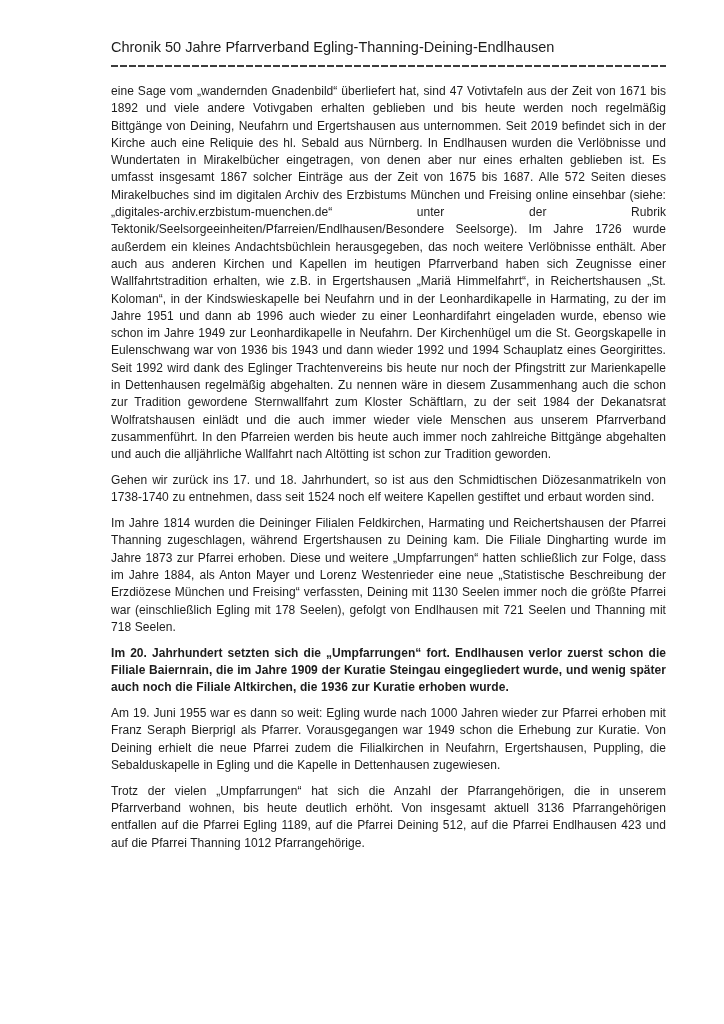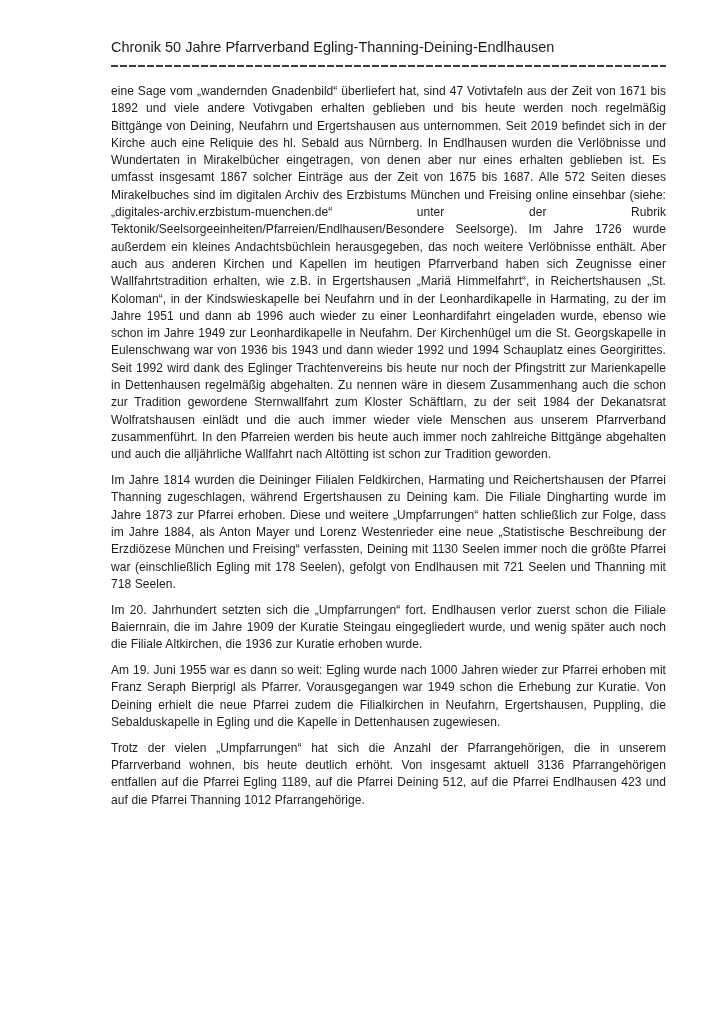--- a/index.html
+++ b/index.html
@@ -37,33 +37,34 @@
     margin-bottom: 16px;
   }
   .doc-body p {
     font-size: 12px;
     line-height: 17.3px;
     text-align: justify;
     margin: 0 0 8.5px 0;
     letter-spacing: 0.05px;
     word-spacing: 0.2px;
   }
-  .gap-before { margin-top: 27px; }
+  .gap-before { margin-top: 27px; font-weight: bold; }
 </style>
 </head>
 <body>
 
 <div class="page">
 
   <div class="doc-header">
     <p class="doc-title">Chronik 50 Jahre Pfarrverband Egling-Thanning-Deining-Endlhausen</p>
     <div class="header-divider"></div>
   </div>
 
   <div class="doc-body">
     <p>eine Sage vom „wandernden Gnadenbild“ überliefert hat, sind 47 Votivtafeln aus der Zeit von 1671 bis 1892 und viele andere Votivgaben erhalten geblieben und bis heute werden noch regelmäßig Bittgänge von Deining, Neufahrn und Ergertshausen aus unternommen. Seit 2019 befindet sich in der Kirche auch eine Reliquie des hl. Sebald aus Nürnberg. In Endlhausen wurden die Verlöbnisse und Wundertaten in Mirakelbücher eingetragen, von denen aber nur eines erhalten geblieben ist. Es umfasst insgesamt 1867 solcher Einträge aus der Zeit von 1675 bis 1687. Alle 572 Seiten dieses Mirakelbuches sind im digitalen Archiv des Erzbistums München und Freising online einsehbar (siehe: „digitales-archiv.erzbistum-muenchen.de“ unter der Rubrik Tektonik/Seelsorgeeinheiten/Pfarreien/Endlhausen/Besondere Seelsorge). Im Jahre 1726 wurde außerdem ein kleines Andachtsbüchlein herausgegeben, das noch weitere Verlöbnisse enthält. Aber auch aus anderen Kirchen und Kapellen im heutigen Pfarrverband haben sich Zeugnisse einer Wallfahrtstradition erhalten, wie z.B. in Ergertshausen „Mariä Himmelfahrt“, in Reichertshausen „St. Koloman“, in der Kindswieskapelle bei Neufahrn und in der Leonhardikapelle in Harmating, zu der im Jahre 1951 und dann ab 1996 auch wieder zu einer Leonhardifahrt eingeladen wurde, ebenso wie schon im Jahre 1949 zur Leonhardikapelle in Neufahrn. Der Kirchenhügel um die St. Georgskapelle in Eulenschwang war von 1936 bis 1943 und dann wieder 1992 und 1994 Schauplatz eines Georgirittes. Seit 1992 wird dank des Eglinger Trachtenvereins bis heute nur noch der Pfingstritt zur Marienkapelle in Dettenhausen regelmäßig abgehalten. Zu nennen wäre in diesem Zusammenhang auch die schon zur Tradition gewordene Sternwallfahrt zum Kloster Schäftlarn, zu der seit 1984 der Dekanatsrat Wolfratshausen einlädt und die auch immer wieder viele Menschen aus unserem Pfarrverband zusammenführt. In den Pfarreien werden bis heute auch immer noch zahlreiche Bittgänge abgehalten und auch die alljährliche Wallfahrt nach Altötting ist schon zur Tradition geworden.</p>
+    <p>Gehen wir zurück ins 17. und 18. Jahrhundert, so ist aus den Schmidtischen Diözesanmatrikeln von 1738-1740 zu entnehmen, dass seit 1524 noch elf weitere Kapellen gestiftet und erbaut worden sind.</p>
     <p>Im Jahre 1814 wurden die Deininger Filialen Feldkirchen, Harmating und Reichertshausen der Pfarrei Thanning zugeschlagen, während Ergertshausen zu Deining kam. Die Filiale Dingharting wurde im Jahre 1873 zur Pfarrei erhoben. Diese und weitere „Umpfarrungen“ hatten schließlich zur Folge, dass im Jahre 1884, als Anton Mayer und Lorenz Westenrieder eine neue „Statistische Beschreibung der Erzdiözese München und Freising“ verfassten, Deining mit 1130 Seelen immer noch die größte Pfarrei war (einschließlich Egling mit 178 Seelen), gefolgt von Endlhausen mit 721 Seelen und Thanning mit 718 Seelen.</p>
     <p class="gap-before">Im 20. Jahrhundert setzten sich die „Umpfarrungen“ fort. Endlhausen verlor zuerst schon die Filiale Baiernrain, die im Jahre 1909 der Kuratie Steingau eingegliedert wurde, und wenig später auch noch die Filiale Altkirchen, die 1936 zur Kuratie erhoben wurde.</p>
     <p>Am 19. Juni 1955 war es dann so weit: Egling wurde nach 1000 Jahren wieder zur Pfarrei erhoben mit Franz Seraph Bierprigl als Pfarrer. Vorausgegangen war 1949 schon die Erhebung zur Kuratie. Von Deining erhielt die neue Pfarrei zudem die Filialkirchen in Neufahrn, Ergertshausen, Puppling, die Sebalduskapelle in Egling und die Kapelle in Dettenhausen zugewiesen.</p>
     <p>Trotz der vielen „Umpfarrungen“ hat sich die Anzahl der Pfarrangehörigen, die in unserem Pfarrverband wohnen, bis heute deutlich erhöht. Von insgesamt aktuell 3136 Pfarrangehörigen entfallen auf die Pfarrei Egling 1189, auf die Pfarrei Deining 512, auf die Pfarrei Endlhausen 423 und auf die Pfarrei Thanning 1012 Pfarrangehörige.</p>
   </div>
 
 </div>
 
 </body></html>

